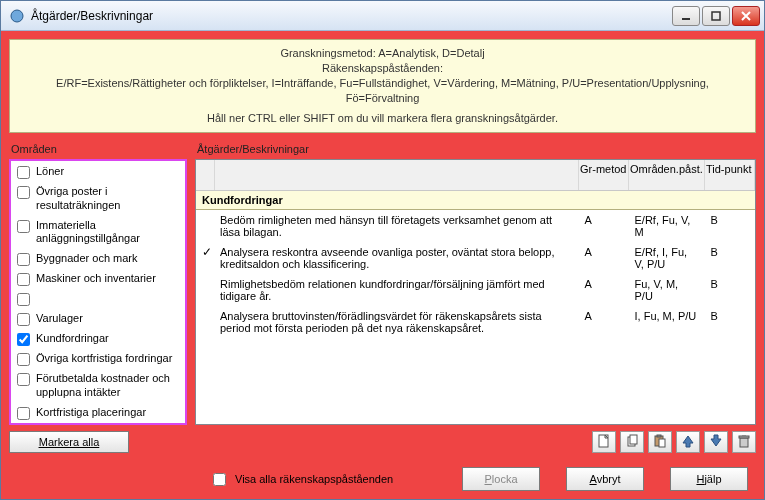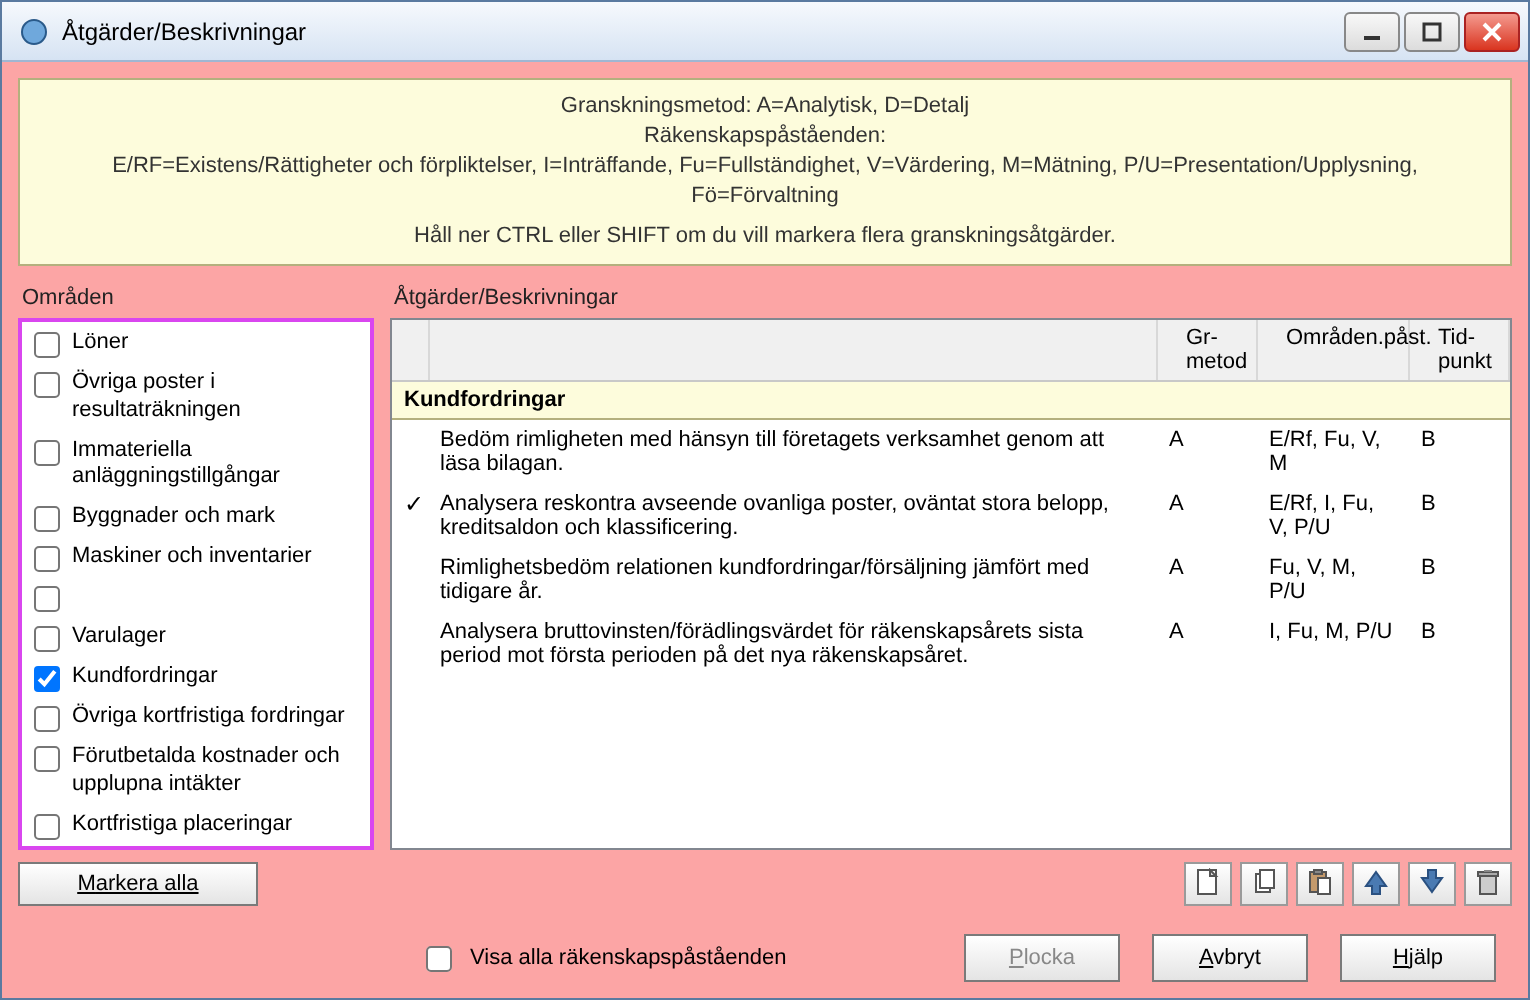--- a/index.html
+++ b/index.html
@@ -1,20 +1,20 @@
 <!DOCTYPE html>
 <html><head>
 <meta charset="utf-8">
 <style>
   * { box-sizing: border-box; }
   html, body { margin:0; padding:0; font-family: Tahoma, "Segoe UI", Arial, sans-serif; font-size:11px; color:#000; }
   body { background:#d9e4f1; width:765px; height:500px; overflow:hidden; }
 
   
-  .window { width:765px; height:500px; background:#fca5a5; border:1px solid #5a7aa0; display:flex; flex-direction:column; }
+  .window { width:765px; height:500px; background:#ef4444; border:1px solid #5a7aa0; display:flex; flex-direction:column; }
   .titlebar {
     height:30px; display:flex; align-items:center;
     background:linear-gradient(to bottom,#f6f9fd 0%,#e6eef8 50%,#d6e3f3 100%);
     border-bottom:1px solid #9fb6d2;
     padding-left:8px;
   }
   .title-icon { width:16px; height:16px; margin-right:6px; }
   .title-text { flex:1; color:#000; font-size:12px; }
   .winbtns { display:flex; height:20px; margin-right:4px; gap:0; }
   .winbtn {
@@ -47,21 +47,21 @@
     margin-top:6px; width:120px; height:22px; text-align:center;
     border:1px solid #7a7a7a; background:linear-gradient(to bottom,#fff,#e4e4e4);
     display:flex; align-items:center; justify-content:center; text-decoration:underline;
   }
 
   .right { flex:1; display:flex; flex-direction:column; min-width:0; }
   .grid-wrap { flex:1; border:1px solid #828790; background:#fff; overflow:auto; }
   table.grid { width:100%; border-collapse:collapse; table-layout:fixed; font-size:11px; }
   table.grid th {
     background:#f0f0f0; border-bottom:1px solid #c8c8c8; border-right:1px solid #d8d8d8;
-    text-align:left; font-weight:normal; padding:3px 14px; vertical-align:top; height:30px;
+    text-align:left; font-weight:normal; padding:3px 1px; vertical-align:top; height:30px;
   }
   table.grid td {
     padding:4px 6px; vertical-align:top; border-bottom:0;
   }
   tr.section td {
     background:#fdfcdc; border-top:1px solid #b4b07e; border-bottom:1px solid #b4b07e; font-weight:bold; padding:3px 6px;
   }
   td.check-cell { width:18px; text-align:center; padding:4px 0; }
   td.desc { padding-left:22px; }
   .checkmark { font-size:12px; line-height:1; }
@@ -69,21 +69,21 @@
   .toolbar {
     display:flex; justify-content:flex-end; gap:4px; padding:6px 0 0 0;
   }
   .tbtn {
     width:24px; height:22px; border:1px solid #9a9a9a; background:linear-gradient(to bottom,#fff,#e4e4e4);
     display:flex; align-items:center; justify-content:center;
   }
   .tbtn svg { width:14px; height:14px; }
 
   .bottombar {
-    display:flex; align-items:center; gap:16px; padding:6px 8px 0 200px;
+    display:flex; align-items:center; gap:26px; padding:6px 8px 0 200px;
   }
   .chk-group { display:flex; align-items:center; gap:6px; flex:1; }
   .dlgbtn {
     min-width:78px; height:24px; border:1px solid #7a7a7a; background:linear-gradient(to bottom,#fff,#e4e4e4);
     display:flex; align-items:center; justify-content:center; padding:0 14px;
   }
   .dlgbtn.disabled { color:#888; }
   .u { text-decoration:underline; }
 
   

